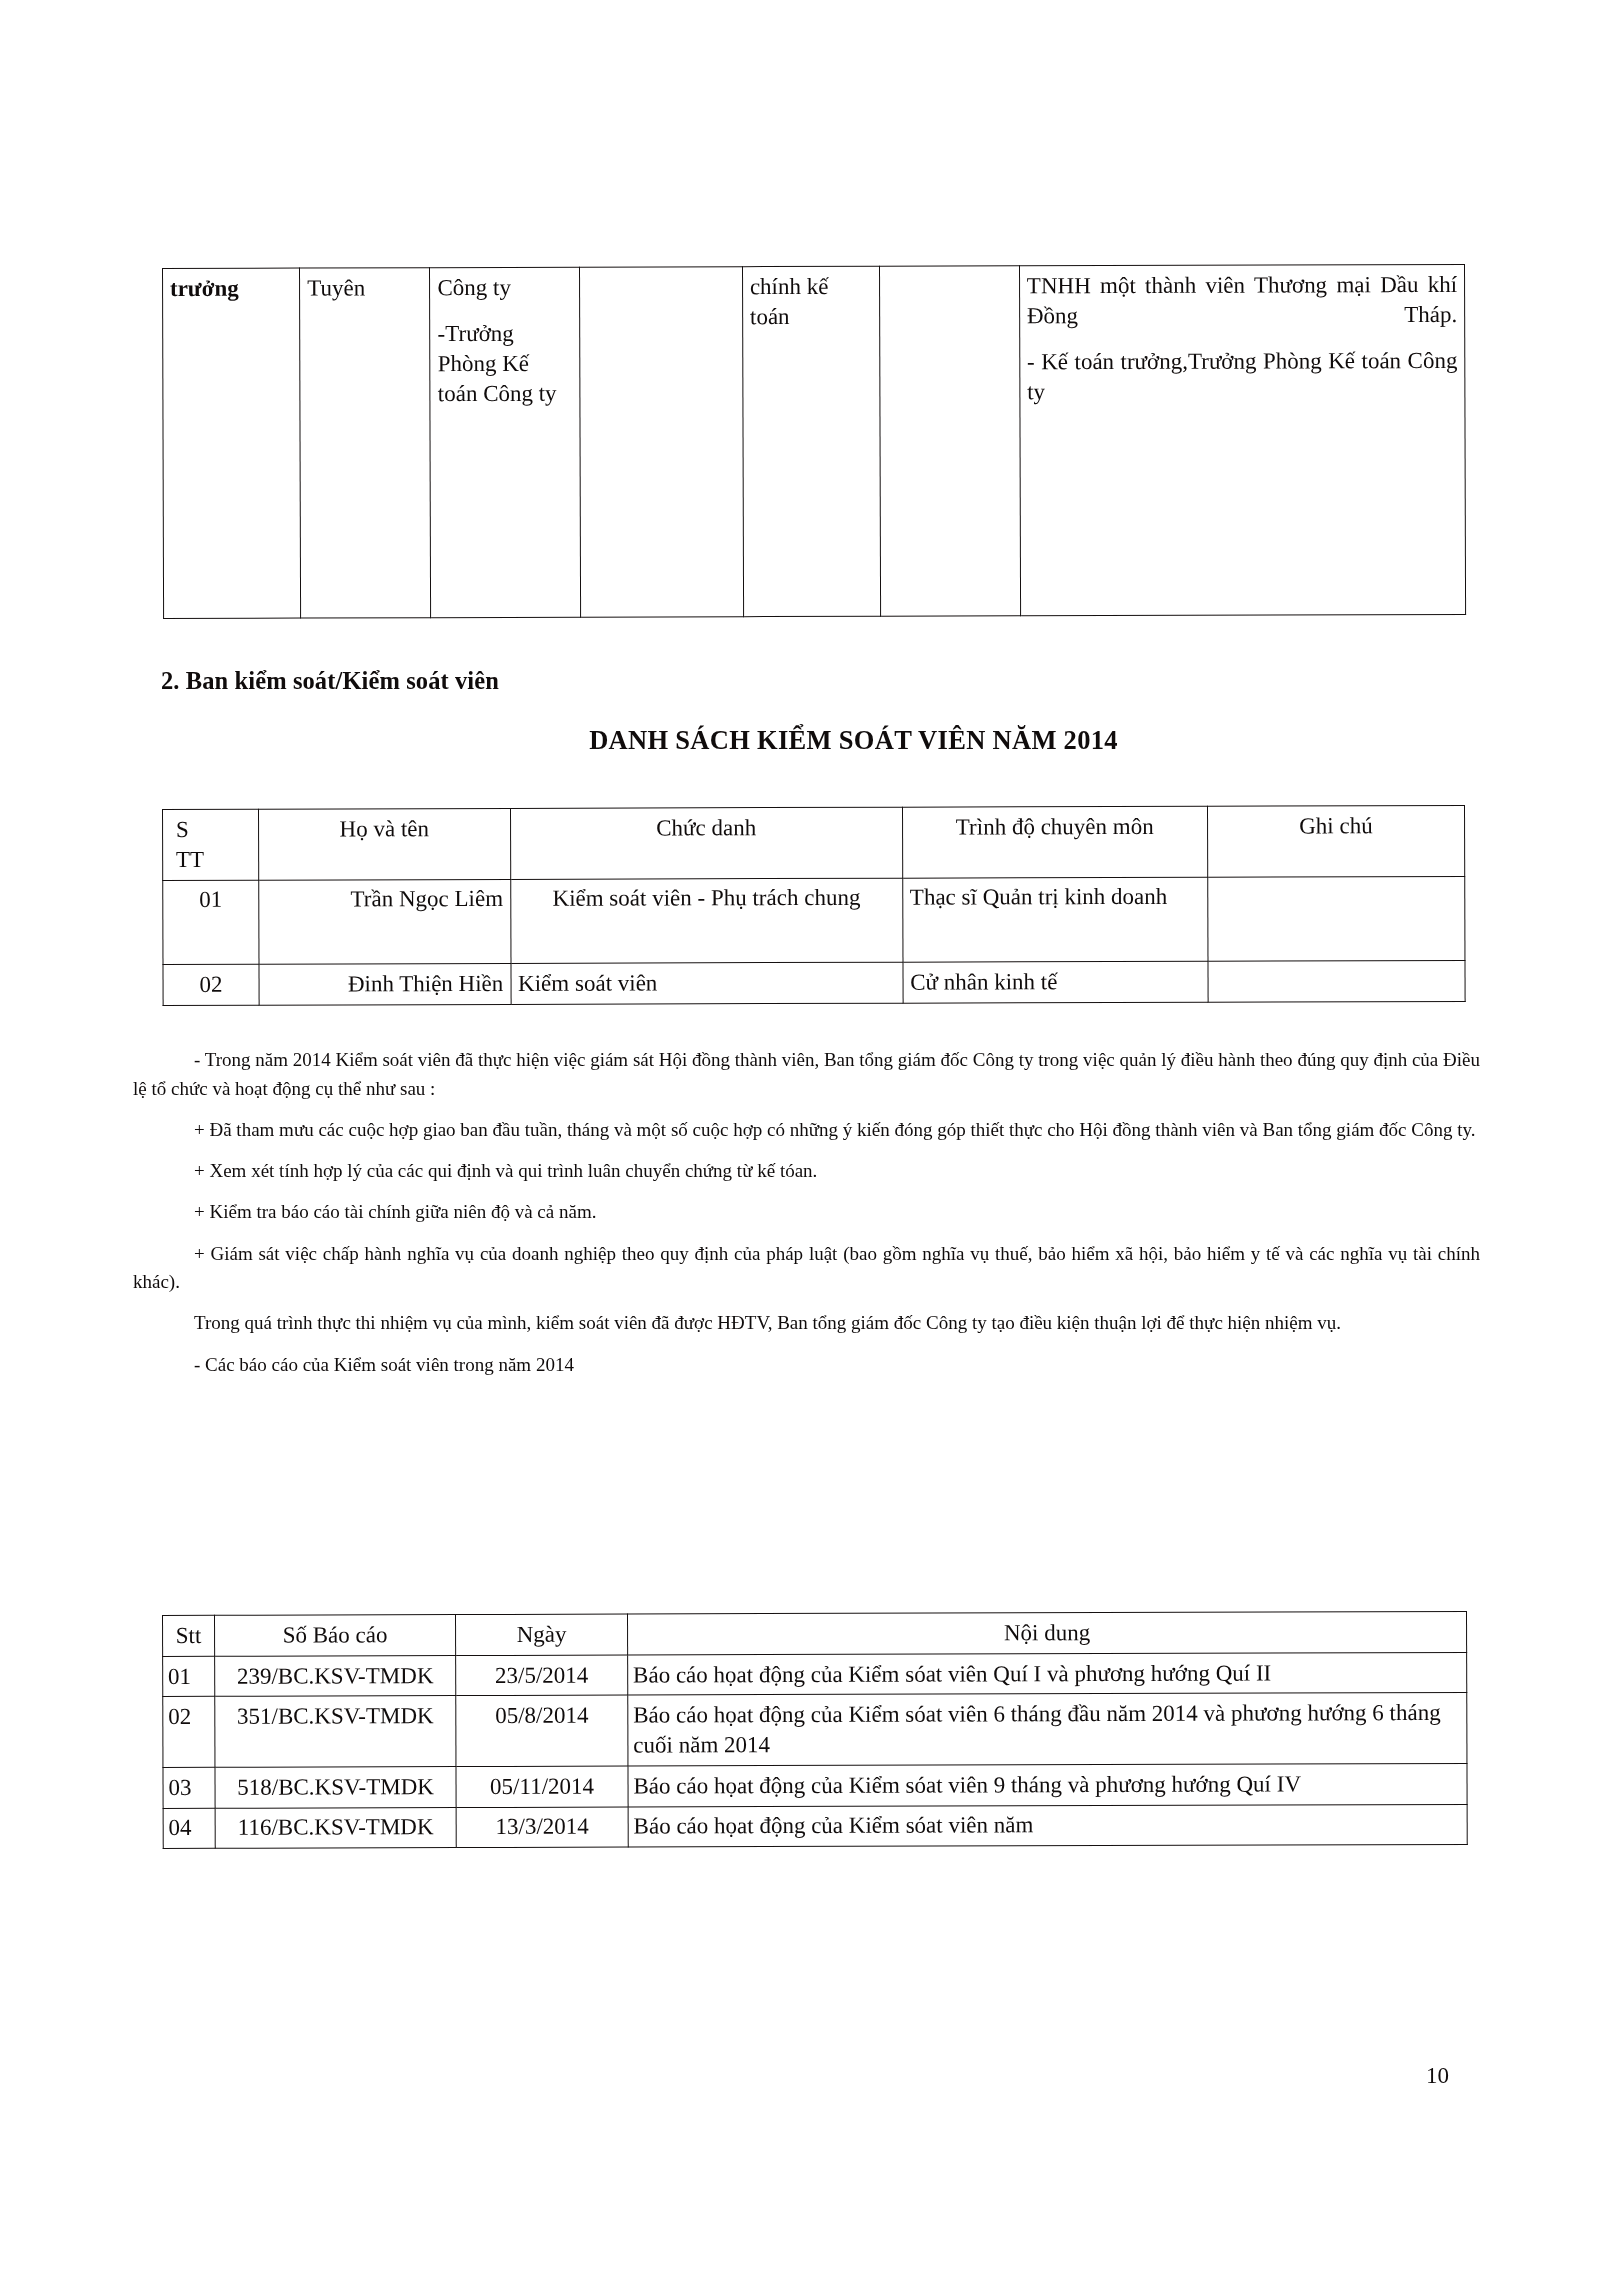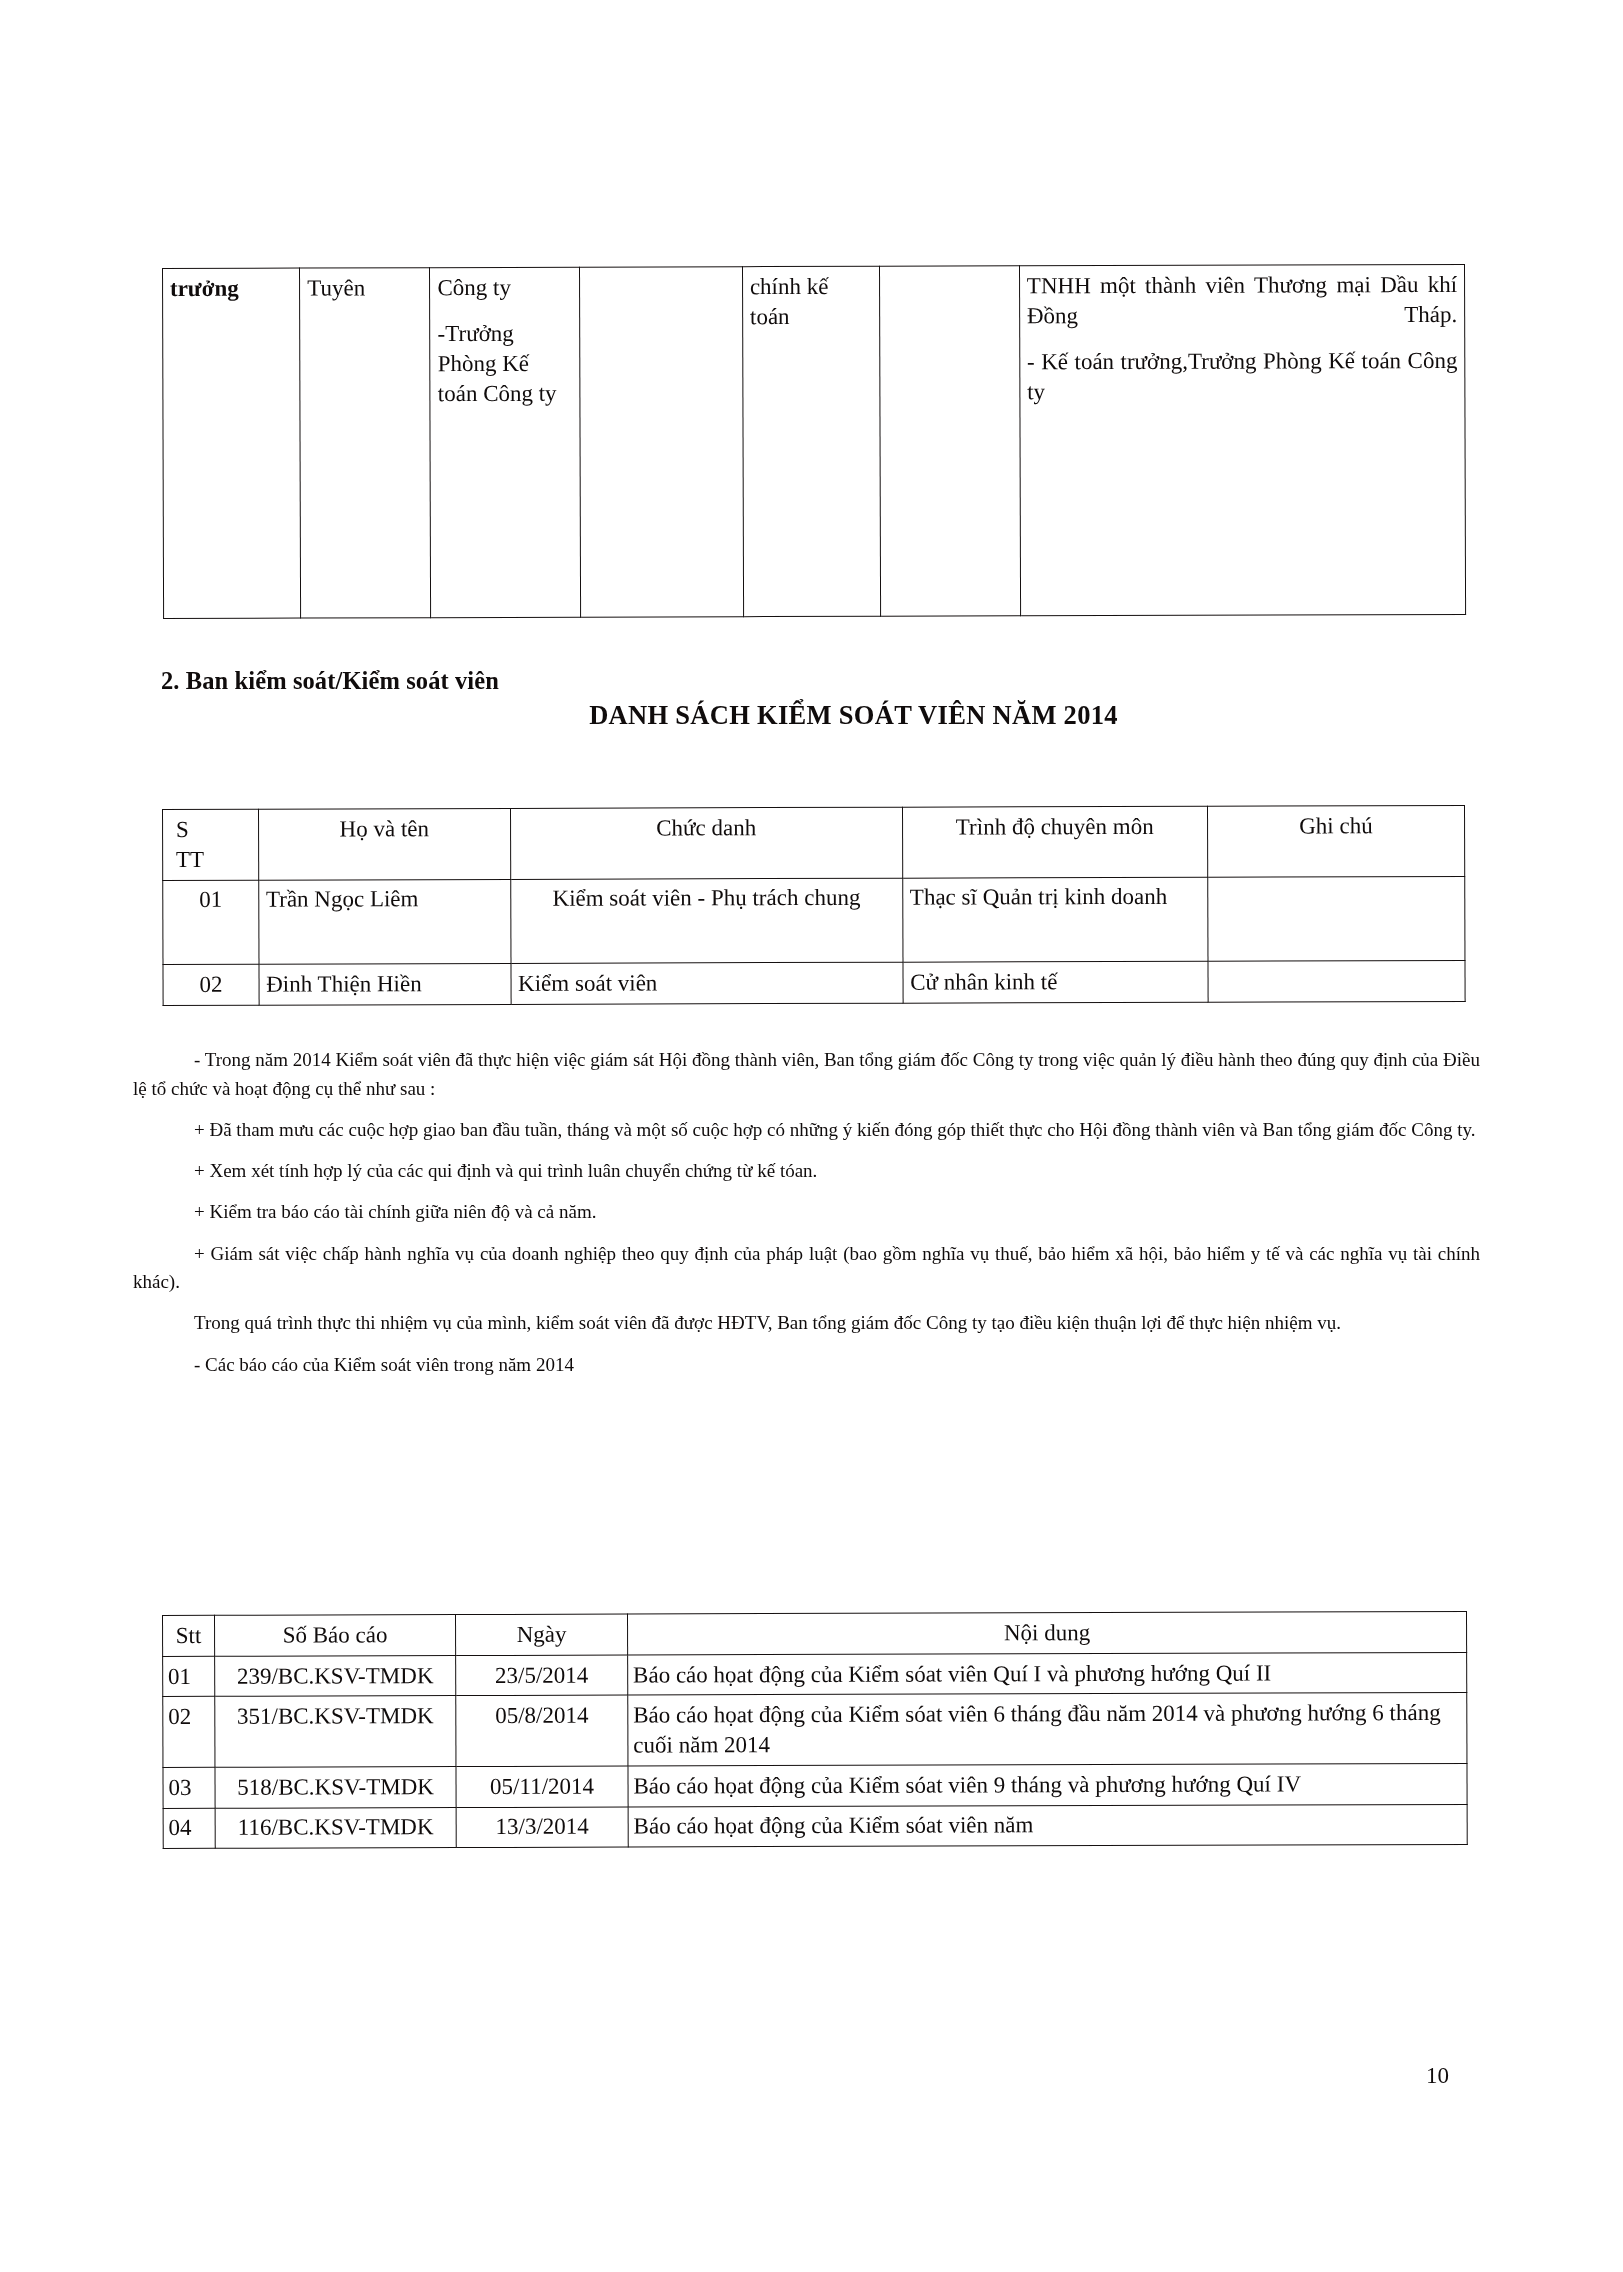--- a/index.html
+++ b/index.html
@@ -61,21 +61,21 @@
   .h-section {
     position: absolute;
     left: 161px;
     top: 667px;
     font-size: 24.5px;
     font-weight: bold;
     letter-spacing: 0.1px;
   }
   .h-title {
     position: absolute;
-    left: 0; top: 700px;
+    left: 0; top: 725px;
     width: 1624px;
     text-align: center;
     font-size: 26.5px;
     font-weight: bold;
     letter-spacing: 0.3px;
   }
   .h-title .inner { padding-left: 83px; }
 
   
   .tbl-ks-wrap {
@@ -91,21 +91,21 @@
     line-height: 1.22;
     padding: 5.9px 3.9px 7.9px 3.9px;
   }
   .tbl-ks th.sttcell { text-align: left; padding-left: 12.8px; }
   .tbl-ks td {
     font-size: 24px;
     line-height: 1.26;
     vertical-align: middle;
   }
   .tbl-ks td.num { text-align: center; }
-  .tbl-ks td.nm  { text-align: left; }
+  .tbl-ks td.nm  { text-align: right; }
   .tbl-ks td.ct  { text-align: center; }
   .tbl-ks tr.r1 td { height: 74px; }
   .tbl-ks tr.r2 td { height: 29.5px; }
 
   
   .body-block {
     position: absolute;
     left: 133px;
     top: 1046px;
     width: 1347px;

